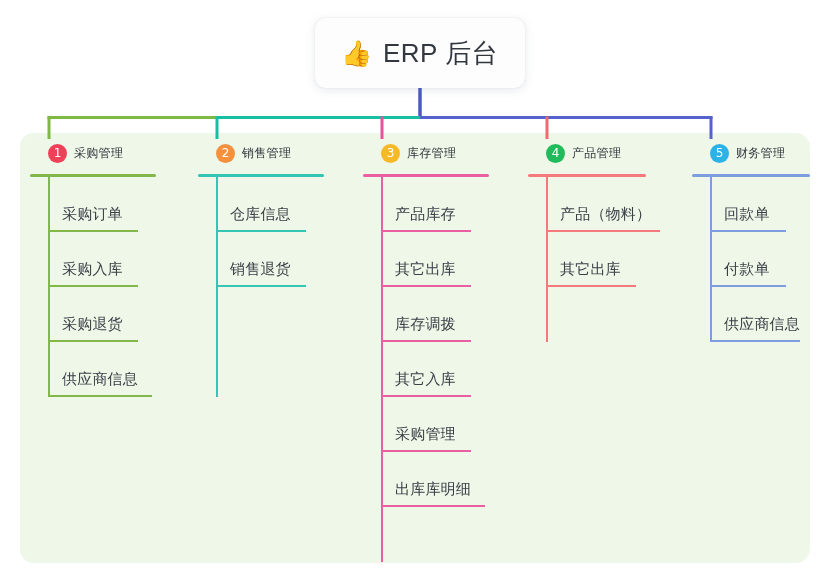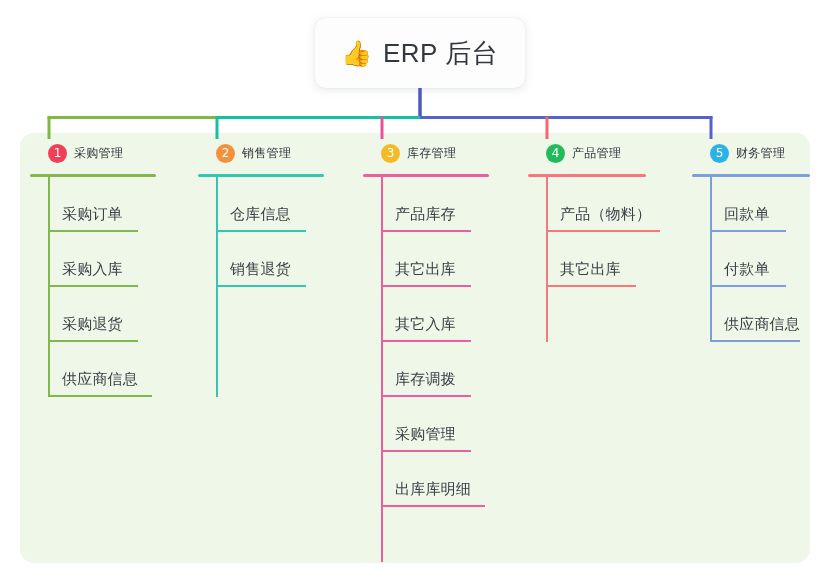--- a/index.html
+++ b/index.html
@@ -220,25 +220,25 @@
           <div class="spine" style="background: rgb(234, 95, 162); height: 385px;"></div>
           <div class="leaf">
             <span class="leaf-label">产品库存</span>
             <div class="leaf-rule" style="background: rgb(234, 95, 162); width: 90px;"></div>
           </div>
           <div class="leaf">
             <span class="leaf-label">其它出库</span>
             <div class="leaf-rule" style="background: rgb(234, 95, 162); width: 90px;"></div>
           </div>
           <div class="leaf">
+            <span class="leaf-label">库存调拨</span>
+            <div class="leaf-rule" style="background: rgb(234, 95, 162); width: 90px;"></div>
+          </div>
+          <div class="leaf">
             <span class="leaf-label">其它入库</span>
-            <div class="leaf-rule" style="background: rgb(234, 95, 162); width: 90px;"></div>
-          </div>
-          <div class="leaf">
-            <span class="leaf-label">库存调拨</span>
             <div class="leaf-rule" style="background: rgb(234, 95, 162); width: 90px;"></div>
           </div>
           <div class="leaf">
             <span class="leaf-label">采购管理</span>
             <div class="leaf-rule" style="background: rgb(234, 95, 162); width: 90px;"></div>
           </div>
           <div class="leaf">
             <span class="leaf-label">出库库明细</span>
             <div class="leaf-rule" style="background: rgb(234, 95, 162); width: 104px;"></div>
           </div>

